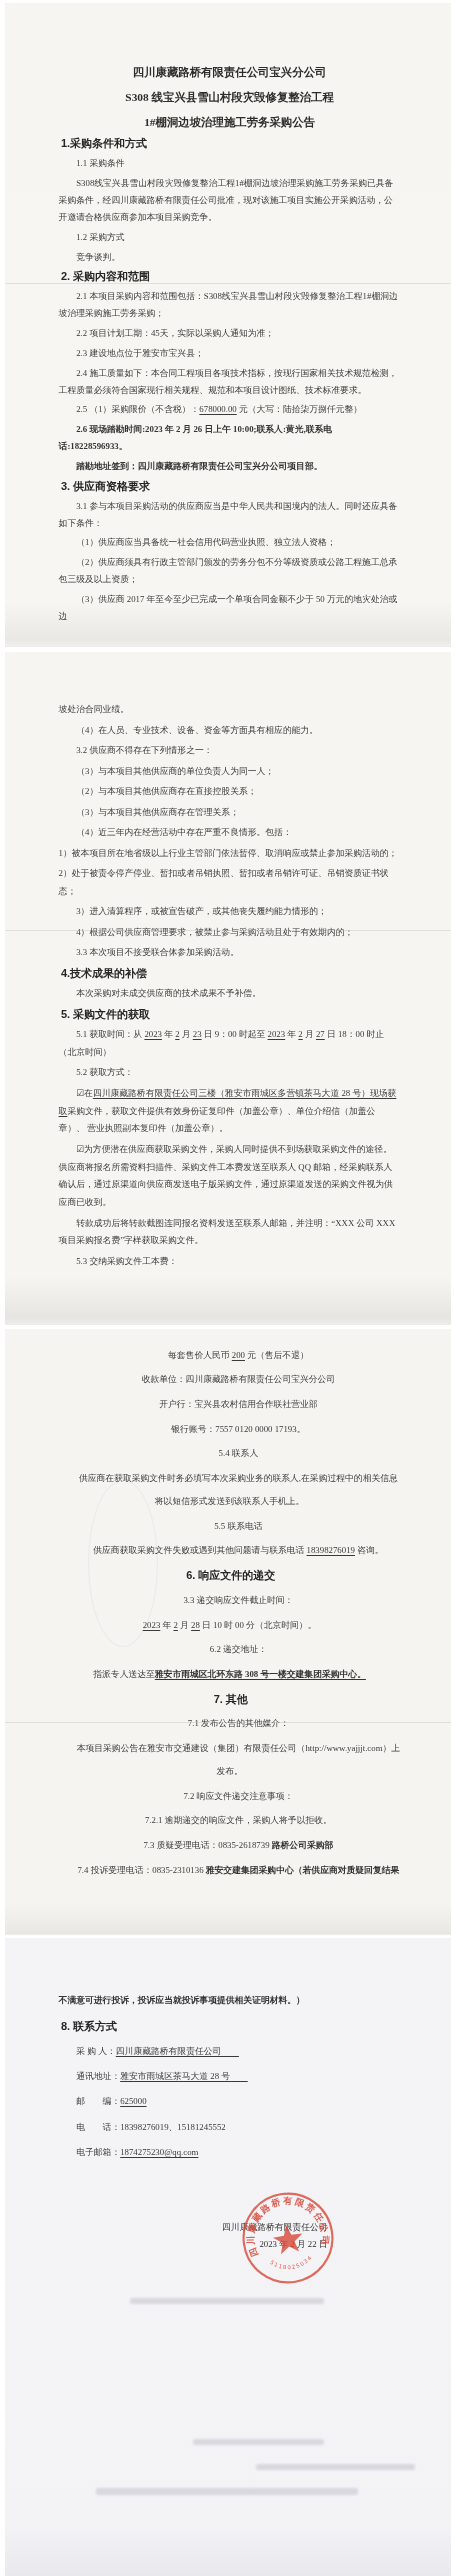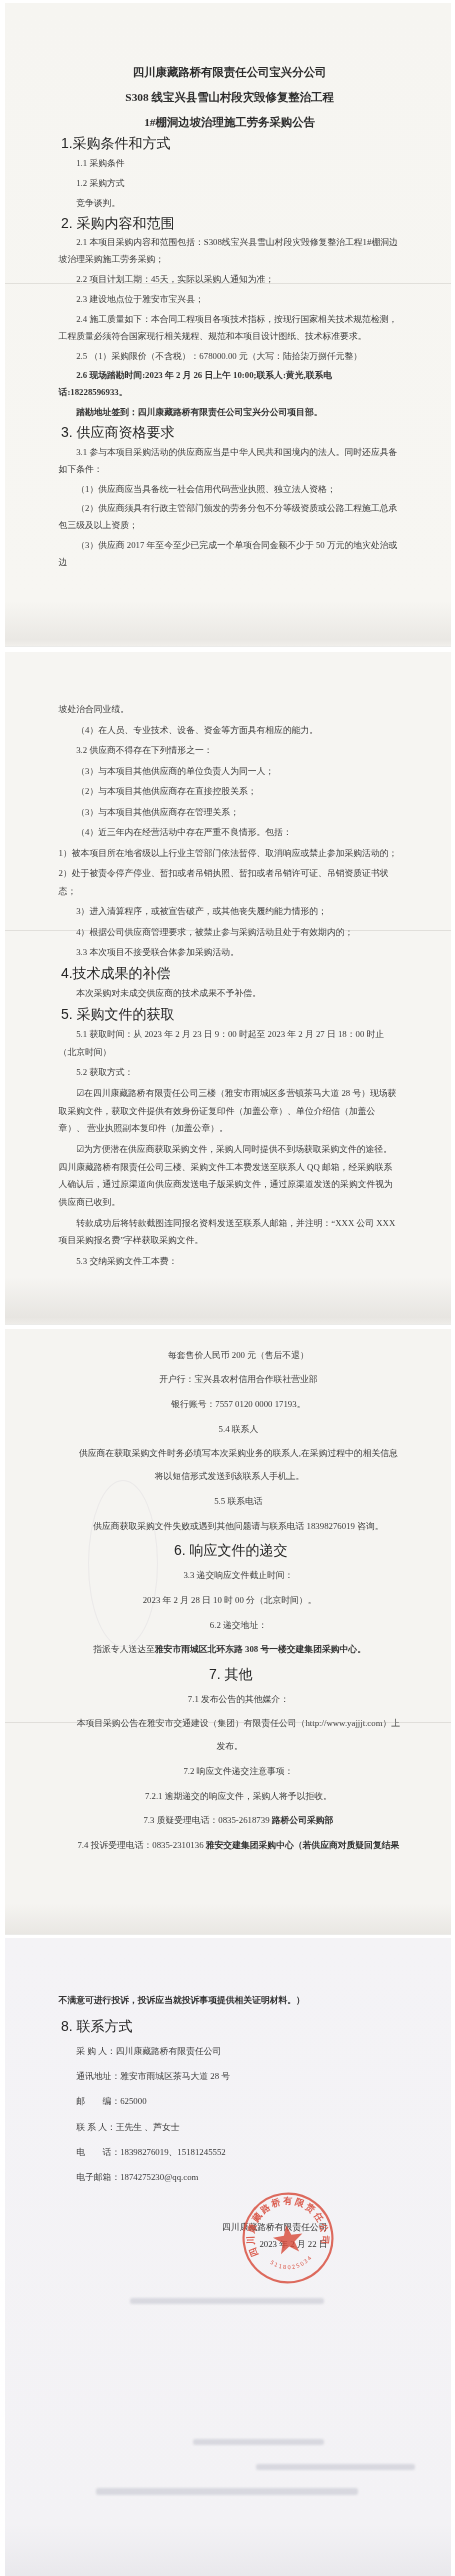--- a/index.html
+++ b/index.html
@@ -28,27 +28,27 @@
   .pg2 .blk{line-height:17.7px;margin:0 0 2.8px;}
   .pg3 .blk{line-height:23px;margin:0 0 1.7px;text-align:center;}
   .pg4 .blk{line-height:23px;margin:0 0 2.3px;}
 
   .title{
     text-align:center;font-size:11.4px;font-weight:bold;color:#2d2d2d;
     line-height:25px !important;margin:0 !important;text-indent:0 !important;
   }
   h2.h1{
     font-family:"Liberation Sans","DejaVu Sans",sans-serif;
-    font-size:14px;font-weight:normal;color:#262626;
+    font-size:11px;font-weight:bold;color:#262626;
     margin:4.6px 0 5.1px;line-height:18px;text-indent:2.3px;
   }
   .ind{text-indent:2em;}
   .bd{font-weight:bold;color:#343434;}
   .b{font-weight:bold;color:#343434;}
-  .u{text-underline-offset:2.3px;margin-top:32px;}
+  .u{text-decoration:underline;text-underline-offset:2.3px;margin-top:32px;}
 
   
   .streak{position:absolute;left:0;width:446px;height:1.1px;
     background:rgba(175,172,165,.30);pointer-events:none;}
   .bleed{position:absolute;height:5.7px;border-radius:2.3px;
     background:rgba(165,168,182,.35);filter:blur(1.1px);pointer-events:none;}
   .ghost-ring{position:absolute;border:1.7px solid rgba(150,140,165,.10);
     border-radius:50%;pointer-events:none;}
 
   
@@ -63,20 +63,21 @@
 
 <div class="scan">
 
   <section class="page pg1">
     <div class="flow">
         <div class="blk title"><span>四川康藏路桥有限责任公司宝兴分公司</span></div>
         <div class="blk title"><span>S308 线宝兴县雪山村段灾毁修复整治工程</span></div>
         <div class="blk title"><span>1#棚洞边坡治理施工劳务采购公告</span></div>
         <h2 class="blk h1"><span>1.采购条件和方式</span></h2>
         <div class="blk p ind"><span>1.1 采购条件</span></div>
+        <div class="blk p ind"><span>S308线宝兴县雪山村段灾毁修复整治工程1#棚洞边坡治理采购施工劳务采购已具备采购条件，经四川康藏路桥有限责任公司批准，现对该施工项目实施公开采购活动，公开邀请合格供应商参加本项目采购竞争。</span></div>
         <div class="blk p ind"><span>1.2 采购方式</span></div>
         <div class="blk p ind"><span>竞争谈判。</span></div>
         <h2 class="blk h1"><span>2. 采购内容和范围</span></h2>
         <div class="blk p ind"><span>2.1 本项目采购内容和范围包括：S308线宝兴县雪山村段灾毁修复整治工程1#棚洞边坡治理采购施工劳务采购；</span></div>
         <div class="blk p ind"><span>2.2 项目计划工期：45天，实际以采购人通知为准；</span></div>
         <div class="blk p ind"><span>2.3 建设地点位于雅安市宝兴县；</span></div>
         <div class="blk p ind"><span>2.4 施工质量如下：本合同工程项目各项技术指标，按现行国家相关技术规范检测，工程质量必须符合国家现行相关规程、规范和本项目设计图纸、技术标准要求。</span></div>
         <div class="blk p ind"><span>2.5 （1）采购限价（不含税）：</span><span class="u">678000.00</span><span> 元（大写：陆拾柒万捌仟元整）</span></div>
         <div class="blk p ind bd"><span>2.6 现场踏勘时间:2023 年 2 月 26 日上午 10:00;联系人:黄光,联系电话:18228596933。</span></div>
         <div class="blk p ind bd"><span>踏勘地址签到：四川康藏路桥有限责任公司宝兴分公司项目部。</span></div>
@@ -102,30 +103,31 @@
         <div class="blk p"><span>2）处于被责令停产停业、暂扣或者吊销执照、暂扣或者吊销许可证、吊销资质证书状态；</span></div>
         <div class="blk p ind"><span>3）进入清算程序，或被宣告破产，或其他丧失履约能力情形的；</span></div>
         <div class="blk p ind"><span>4）根据公司供应商管理要求，被禁止参与采购活动且处于有效期内的；</span></div>
         <div class="blk p ind"><span>3.3 本次项目不接受联合体参加采购活动。</span></div>
         <h2 class="blk h1"><span>4.技术成果的补偿</span></h2>
         <div class="blk p ind"><span>本次采购对未成交供应商的技术成果不予补偿。</span></div>
         <h2 class="blk h1"><span>5. 采购文件的获取</span></h2>
         <div class="blk p ind"><span>5.1 获取时间：从 </span><span class="u">2023</span><span> 年 </span><span class="u">2</span><span> 月 </span><span class="u">23</span><span> 日 9：00 时起至 </span><span class="u">2023</span><span> 年 </span><span class="u">2</span><span> 月 </span><span class="u">27</span><span> 日 18：00 时止（北京时间）</span></div>
         <div class="blk p ind"><span>5.2 获取方式：</span></div>
         <div class="blk p ind"><span>☑在</span><span class="u">四川康藏路桥有限责任公司三楼（雅安市雨城区多营镇茶马大道 28 号）现场获取</span><span>采购文件，获取文件提供有效身份证复印件（加盖公章）、单位介绍信（加盖公章）、 营业执照副本复印件（加盖公章）。</span></div>
-        <div class="blk p ind"><span>☑为方便潜在供应商获取采购文件，采购人同时提供不到场获取采购文件的途径。四川康藏路桥有限责任公司三楼、采购文件工本费发送至联系人 QQ 邮箱，经采购联系人确认后，通过原渠道向供应商发送电子版采购文件，通过原渠道发送的采购文件视为供应商已收到。</span></div>
+        <div class="blk p ind"><span>☑为方便潜在供应商获取采购文件，采购人同时提供不到场获取采购文件的途径。供应商将报名所需资料扫描件、采购文件工本费发送至联系人 QQ 邮箱，经采购联系人确认后，通过原渠道向供应商发送电子版采购文件，通过原渠道发送的采购文件视为供应商已收到。</span></div>
         <div class="blk p ind"><span>转款成功后将转款截图连同报名资料发送至联系人邮箱，并注明：“XXX 公司 XXX 项目采购报名费”字样获取采购文件。</span></div>
         <div class="blk p ind"><span>5.3 交纳采购文件工本费：</span></div>
       </div>
     <div class="streak" style="top:278px"></div>
   </section>
 
   <section class="page pg3">
     <div class="flow">
         <div class="blk p ind"><span>每套售价人民币 </span><span class="u">200</span><span> 元（售后不退）</span></div>
+        <div class="blk p ind"><span>收款单位：四川康藏路桥有限责任公司宝兴分公司</span></div>
         <div class="blk p ind"><span>开户行：宝兴县农村信用合作联社营业部</span></div>
         <div class="blk p ind"><span>银行账号：7557 0120 0000 17193。</span></div>
         <div class="blk p ind"><span>5.4 联系人</span></div>
         <div class="blk p ind"><span>供应商在获取采购文件时务必填写本次采购业务的联系人,在采购过程中的相关信息将以短信形式发送到该联系人手机上。</span></div>
         <div class="blk p ind"><span>5.5 联系电话</span></div>
         <div class="blk p ind"><span>供应商获取采购文件失败或遇到其他问题请与联系电话 </span><span class="u">18398276019</span><span> 咨询。</span></div>
         <h2 class="blk h1"><span>6. 响应文件的递交</span></h2>
         <div class="blk p ind"><span>3.3 递交响应文件截止时间：</span></div>
         <div class="blk p"><span class="u">2023</span><span> 年 </span><span class="u">2</span><span> 月 </span><span class="u">28</span><span> 日 10 时 00 分（北京时间）。</span></div>
         <div class="blk p ind"><span>6.2 递交地址：</span></div>
@@ -142,21 +144,20 @@
     <div class="streak" style="top:393px"></div>
   </section>
 
   <section class="page pg4">
     <div class="flow">
         <div class="blk p bd"><span>不满意可进行投诉，投诉应当就投诉事项提供相关证明材料。）</span></div>
         <h2 class="blk h1"><span>8. 联系方式</span></h2>
         <div class="blk p ind"><span>采 购 人：</span><span class="u">四川康藏路桥有限责任公司　　</span></div>
         <div class="blk p ind"><span>通讯地址：</span><span class="u">雅安市雨城区茶马大道 28 号　　</span></div>
         <div class="blk p ind"><span>邮　　编：</span><span class="u">625000</span></div>
-        <div class="blk p ind"><span>联 系 人：王先生 、芦女士</span></div>
         <div class="blk p ind"><span>电　　话：18398276019、15181245552</span></div>
         <div class="blk p ind"><span>电子邮箱：</span><span class="u">1874275230@qq.com</span></div>
       </div>
 
     <div class="sig sig-company">四川康藏路桥有限责任公司</div>
     <div class="sig sig-date">2023 年 2 月 22 日</div>
 
     <svg class="seal" viewBox="0 0 160 160">
       <g transform="rotate(-8 80 80)">
         <circle cx="80" cy="80" r="74" fill="none" stroke="#d84a3a" stroke-width="3.6" opacity="0.92"></circle>

